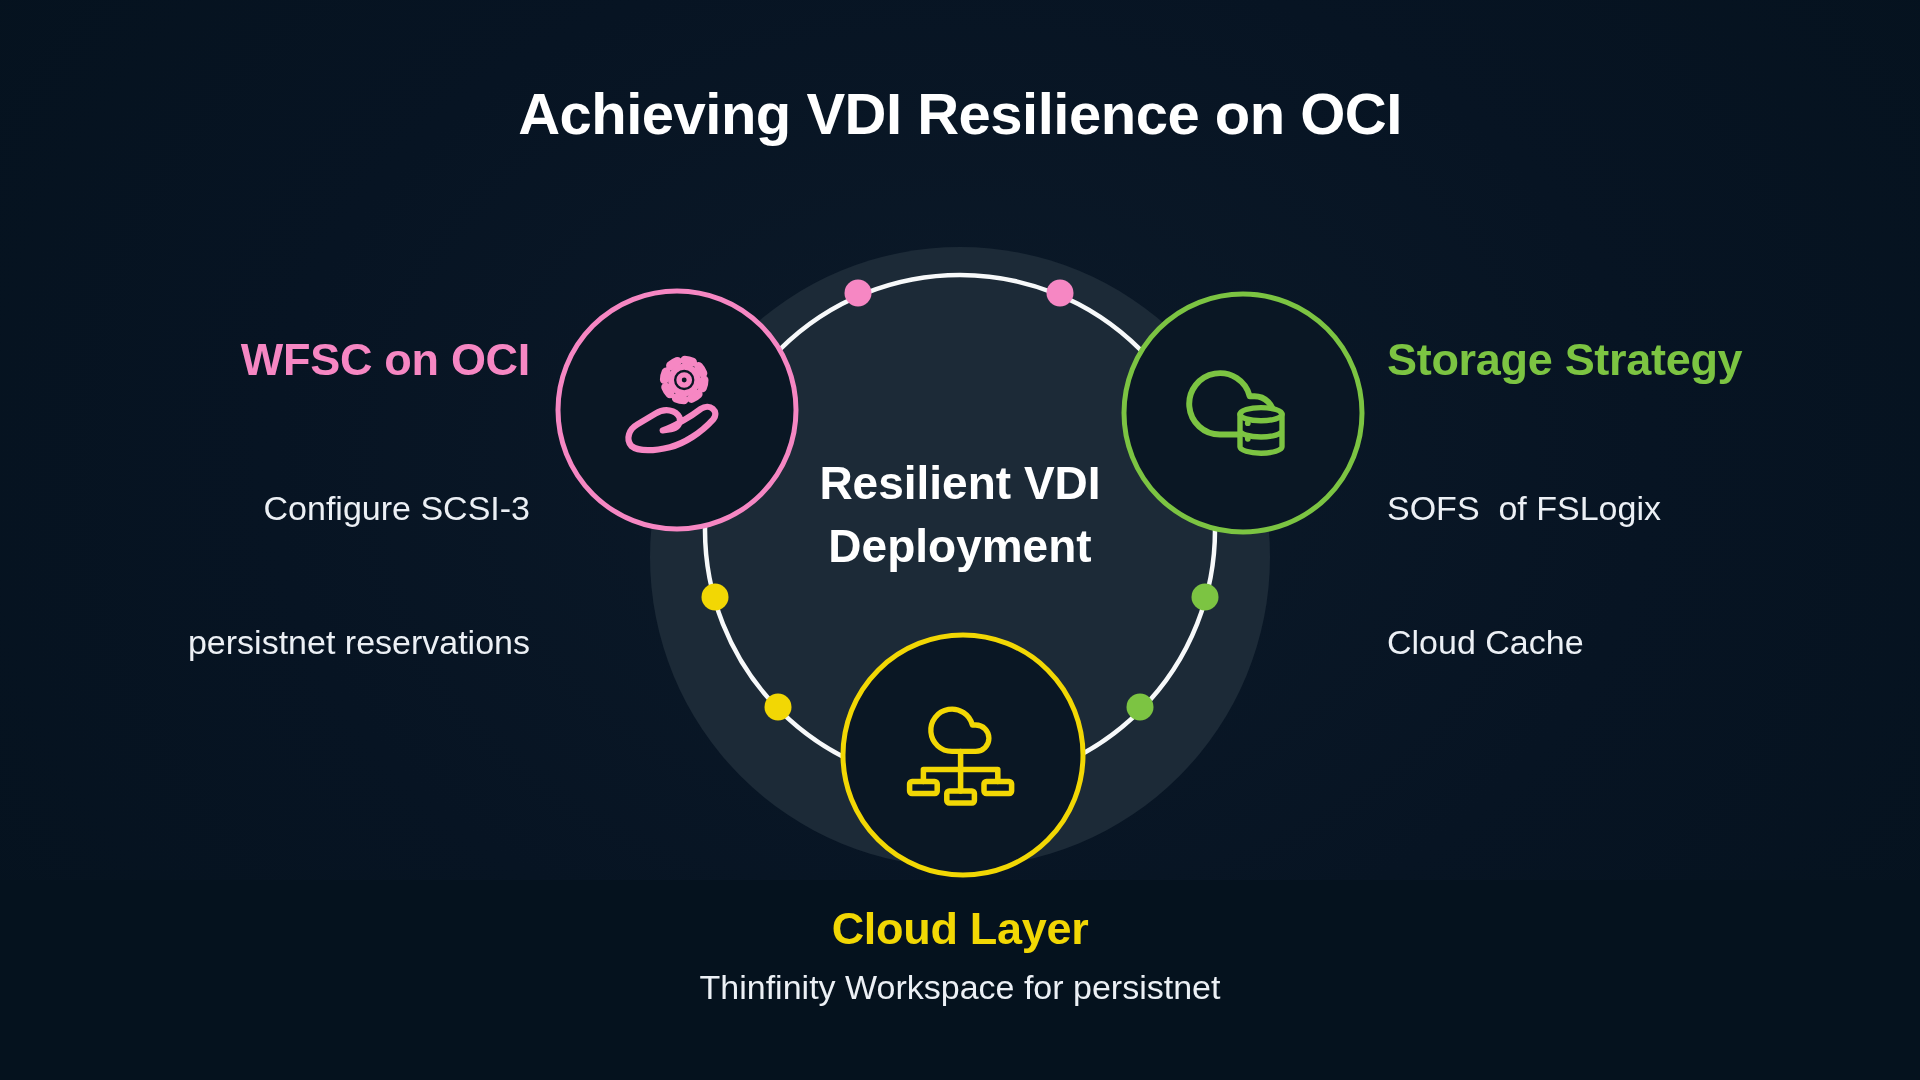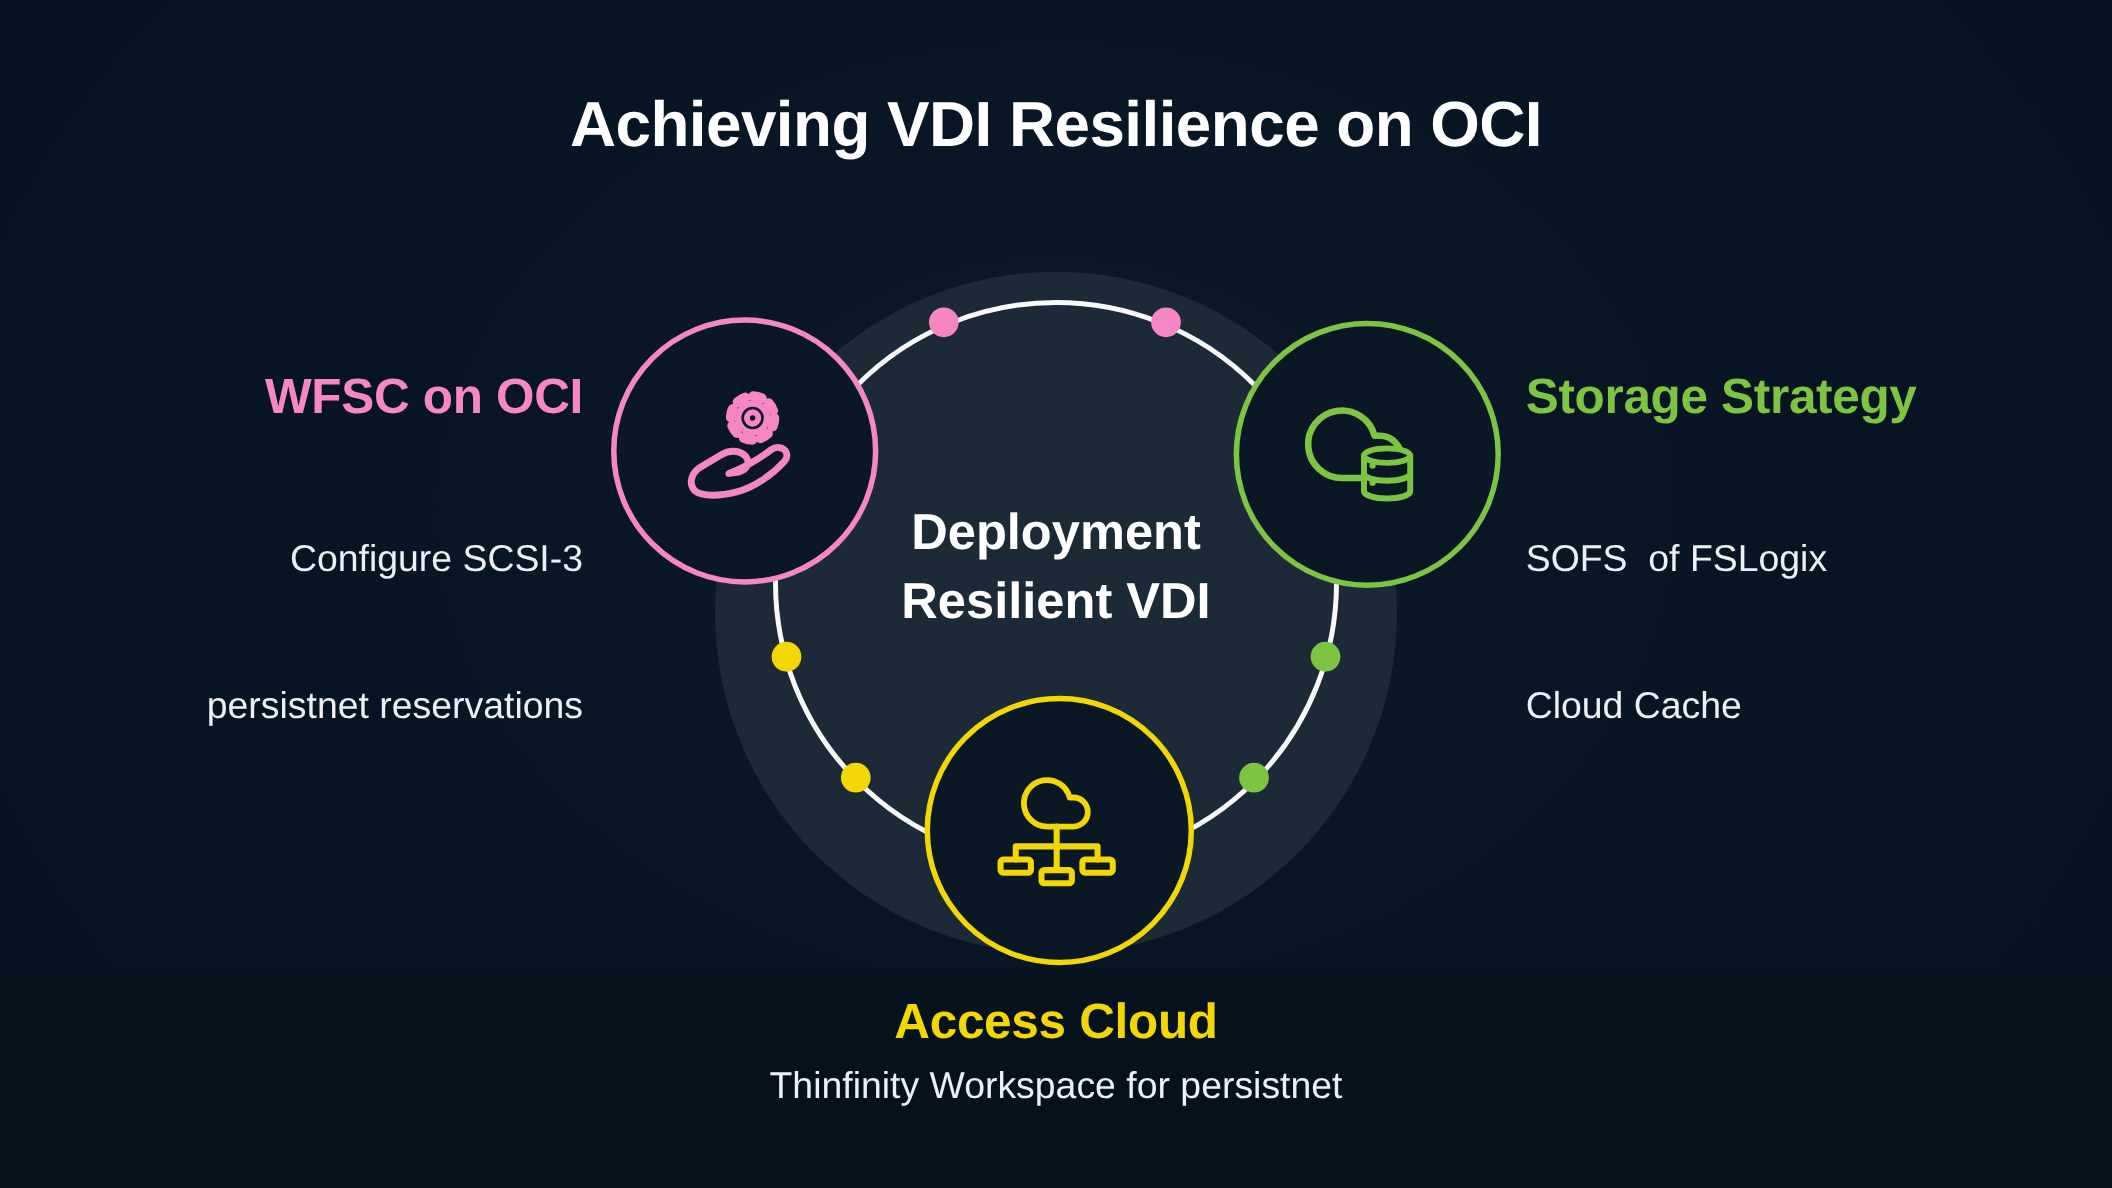--- a/index.html
+++ b/index.html
@@ -99,38 +99,38 @@
       <path class="icon-stroke stroke-yellow" stroke-width="4.6" d="M48 47 V62 M17 72 V62 H79 V72 M48 62 V80"></path>
       <rect class="icon-stroke stroke-yellow" x="5.5" y="72" width="23" height="10" rx="2" stroke-width="4.6"></rect>
       <rect class="icon-stroke stroke-yellow" x="67.5" y="72" width="23" height="10" rx="2" stroke-width="4.6"></rect>
       <rect class="icon-stroke stroke-yellow" x="36.5" y="80" width="23" height="10" rx="2" stroke-width="4.6"></rect>
     </g>
   </svg>
 
   <div class="title">Achieving VDI Resilience on OCI</div>
 
   <div class="center-label">
+    <div>Resilient VDI</div>
     <div>Deployment</div>
-    <div>Resilient VDI</div>
   </div>
 
   <div class="node-label node-label--wfsc">
     <div class="node-heading heading-pink">WFSC on OCI</div>
     <div class="node-desc">
       <div>Configure SCSI-3</div>
       <div>persistnet reservations</div>
     </div>
   </div>
 
   <div class="node-label node-label--storage">
     <div class="node-heading heading-green">Storage Strategy</div>
     <div class="node-desc">
       <div>SOFS  of FSLogix</div>
       <div>Cloud Cache</div>
     </div>
   </div>
 
   <div class="node-label node-label--access">
-    <div class="node-heading heading-yellow">Access Cloud</div>
+    <div class="node-heading heading-yellow">Cloud Layer</div>
     <div class="node-desc">Thinfinity Workspace for persistnet</div>
   </div>
 
 </div>
 
 </body></html>

